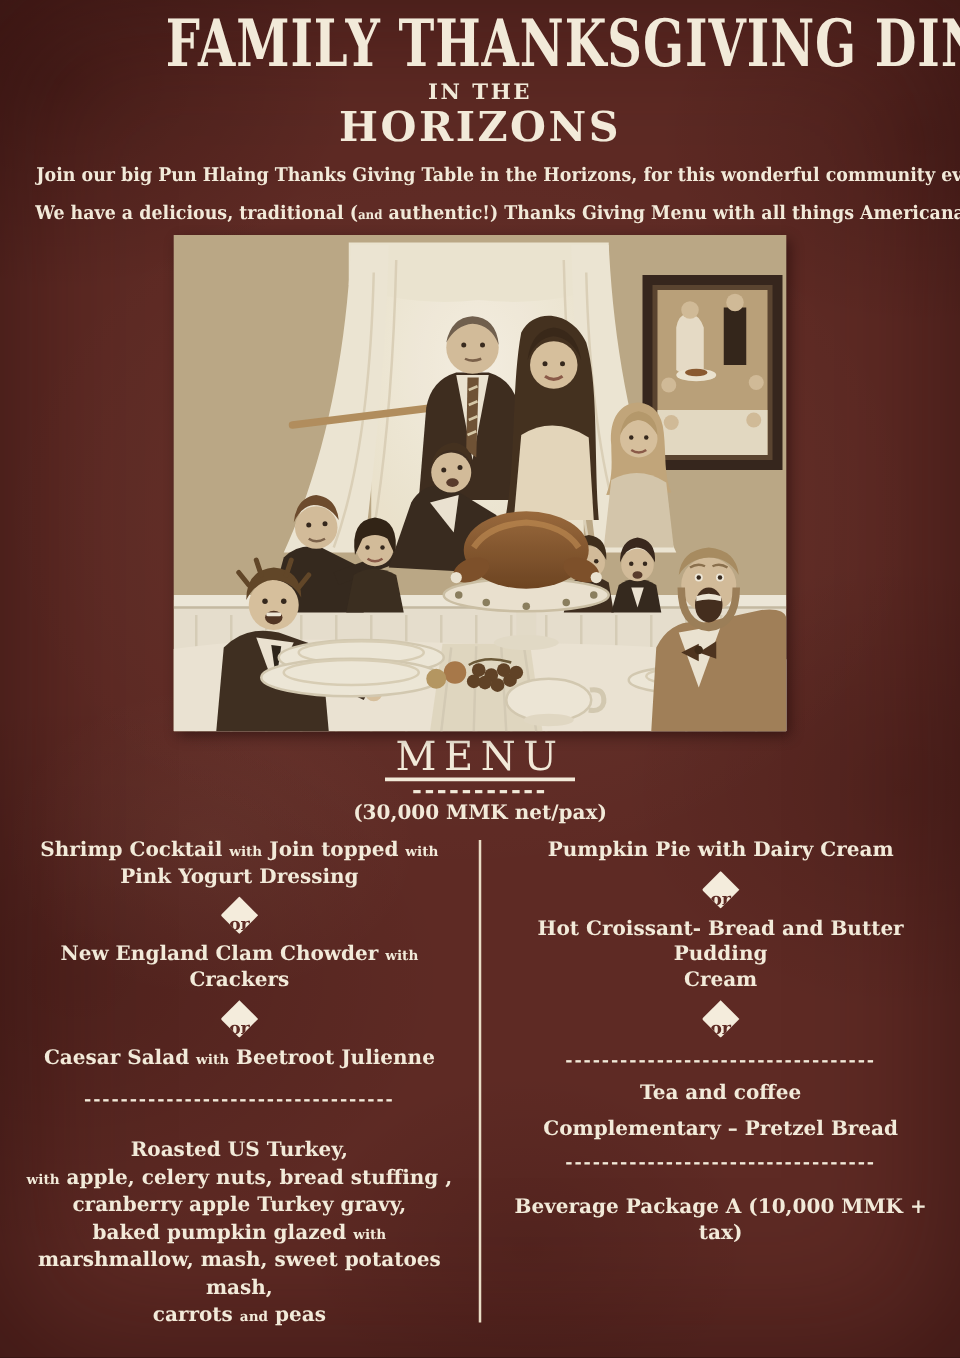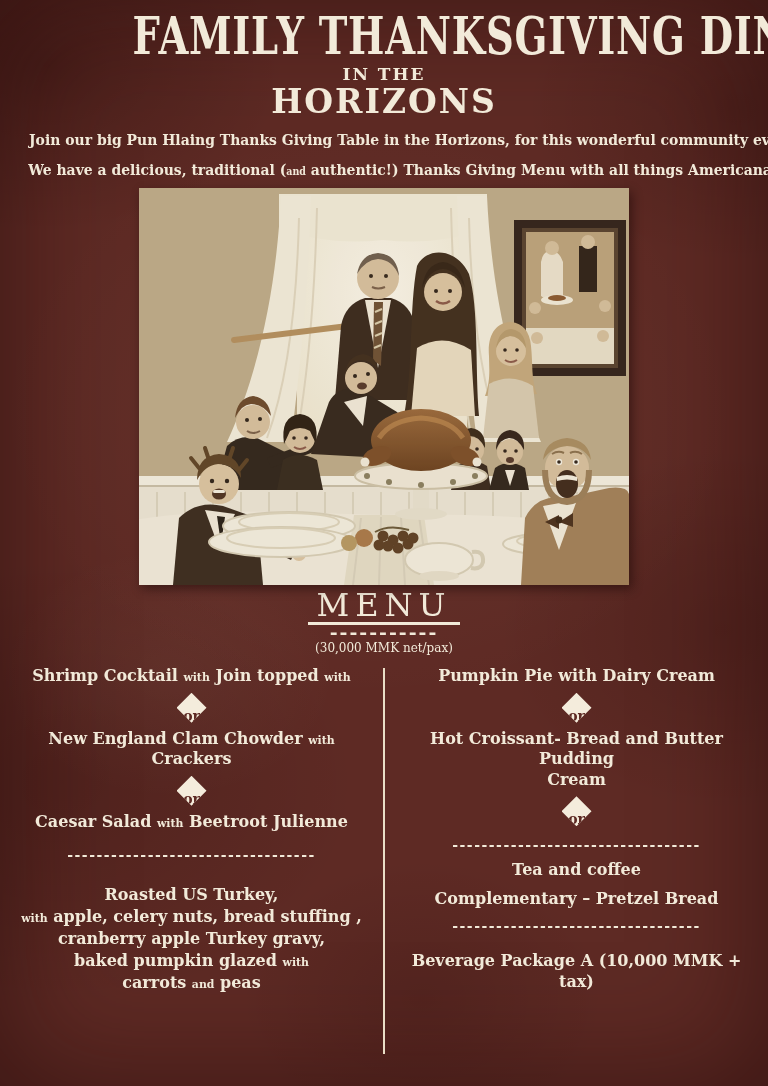--- a/index.html
+++ b/index.html
@@ -33,21 +33,21 @@
   .sw{font-size:.68em;}
   .photo{
     width:490px;height:397px;margin:10px auto 0;position:relative;background:#c3b18e;
     box-shadow:inset 0 0 0 1px rgba(55,18,14,.4), 3px 4px 10px rgba(15,0,0,.45);
   }
   .photo svg{display:block;width:100%;height:100%;}
   .menu-head{text-align:center;margin-top:4px;line-height:1;}
   .menu-title{display:inline-block;font-weight:400;font-size:32px;letter-spacing:6px;
     border-bottom:3px solid #f2ead9;padding:0 8px 1px;}
   .menu-dashes{font-weight:700;font-size:19px;letter-spacing:2px;line-height:.55;margin-top:2px;}
-  .price{font-weight:400;font-size:12px;margin-top:5px;}
+  .price{font-weight:700;font-size:16px;margin-top:5px;}
   .columns{display:flex;margin-top:10px;height:408px;}
   .col{flex:1;text-align:center;padding:2px 8px 0;}
   .vline{width:2px;height:386px;margin-top:4px;background:#e9ddc6;flex:0 0 2px;}
   .item{font-weight:700;font-size:16px;line-height:1.28;}
   .or{width:30px;height:30px;margin:6px auto;background:#f4ecdc;
     clip-path:polygon(50% 0,100% 50%,50% 100%,0 50%);
     display:flex;align-items:flex-end;justify-content:center;}
   .or span{font-weight:700;font-size:14px;color:#5d2a24;line-height:1;}
   .dashrow{font-weight:700;font-size:14px;letter-spacing:1.5px;line-height:1;}
   .left .dashrow.d1{margin-top:16px;}
@@ -323,35 +323,37 @@
     <div><span class="menu-title">MENU</span></div>
     <div class="menu-dashes">-----------</div>
     <div class="price">(30,000 MMK net/pax)</div>
   </div>
 
   <div class="columns">
 
     <div class="col left">
       <div class="item">
         <div><span>Shrimp Cocktail </span><span class="sw">with</span><span> Join topped </span><span class="sw">with</span></div>
+        <div><span>Pink Yogurt Dressing</span></div>
       </div>
       <div class="or">
           <span>or</span>
         </div>
       <div class="item"><span>New England Clam Chowder </span><span class="sw">with</span><span> Crackers</span></div>
       <div class="or">
           <span>or</span>
         </div>
       <div class="item"><span>Caesar Salad </span><span class="sw">with</span><span> Beetroot Julienne</span></div>
       <div class="dashrow d1">----------------------------------</div>
       <div class="main">
         <div class="item"><span>Roasted US Turkey,</span></div>
         <div class="item"><span class="sw">with</span><span> apple, celery nuts, bread stuffing ,</span></div>
         <div class="item"><span>cranberry apple Turkey gravy,</span></div>
         <div class="item"><span>baked pumpkin glazed </span><span class="sw">with</span></div>
+        <div class="item"><span>marshmallow, mash, sweet potatoes mash,</span></div>
         <div class="item"><span>carrots </span><span class="sw">and</span><span> peas</span></div>
       </div>
 
     </div>
 
     <div class="vline"></div>
 
     <div class="col right">
       <div class="item">Pumpkin Pie with Dairy Cream</div>
       <div class="or">

